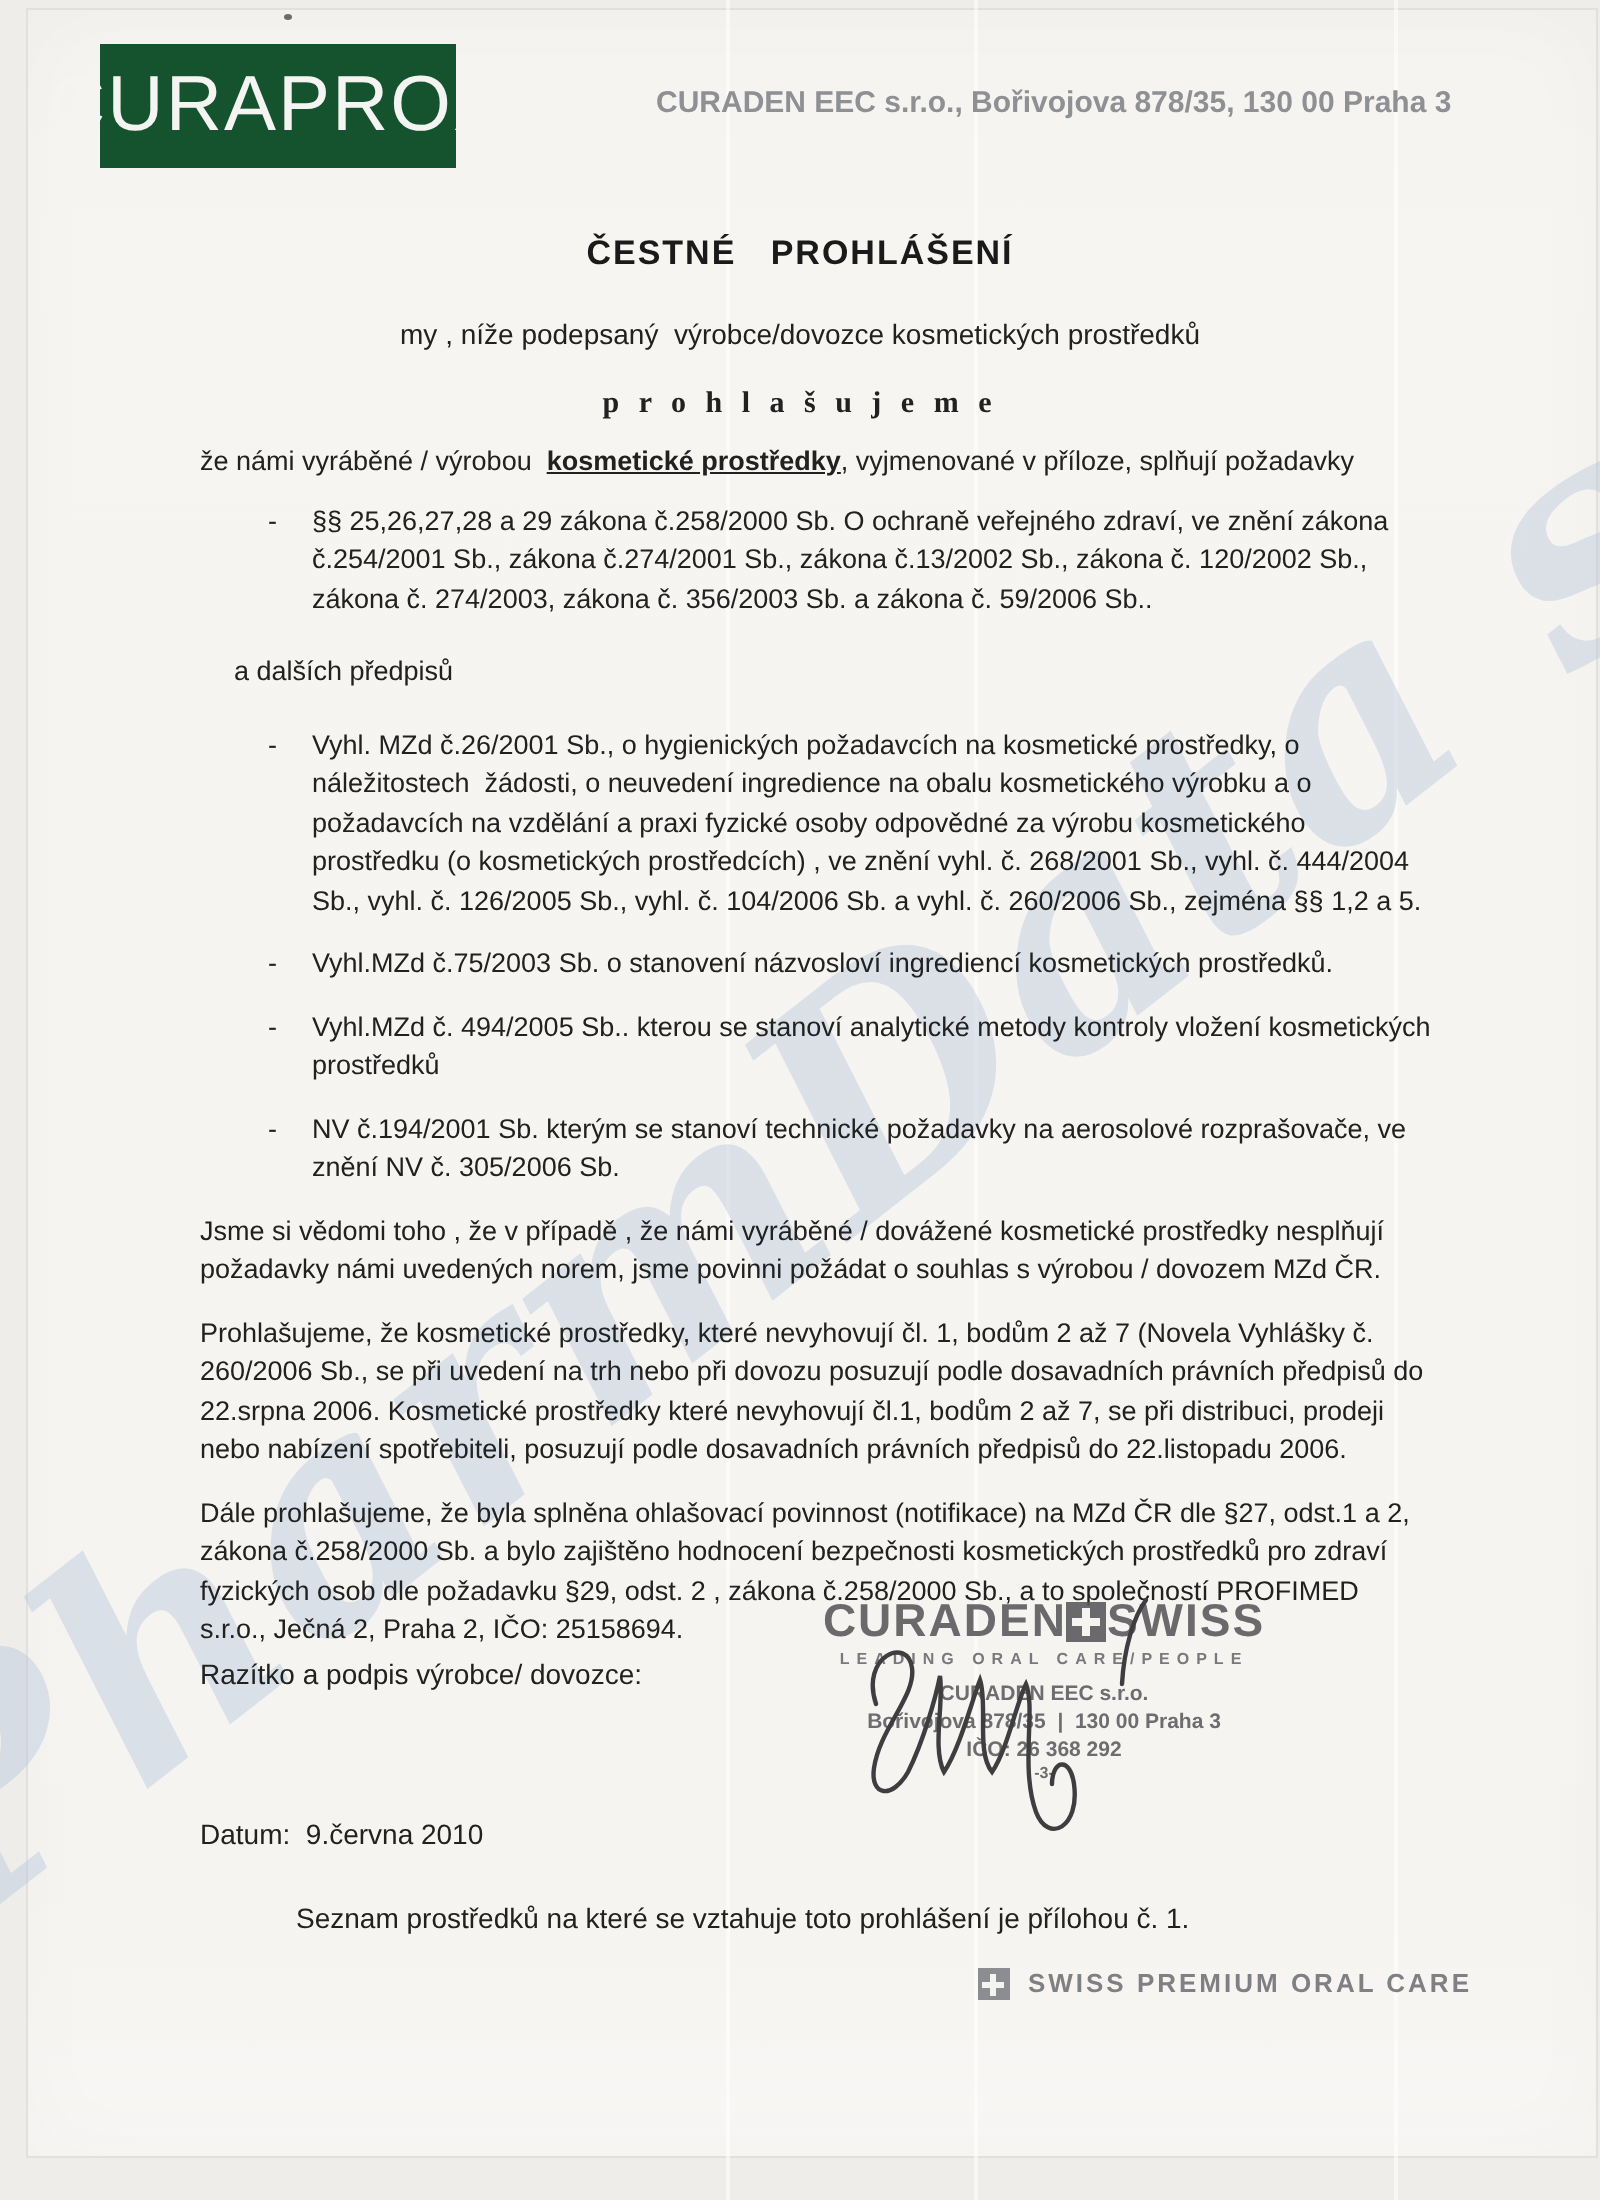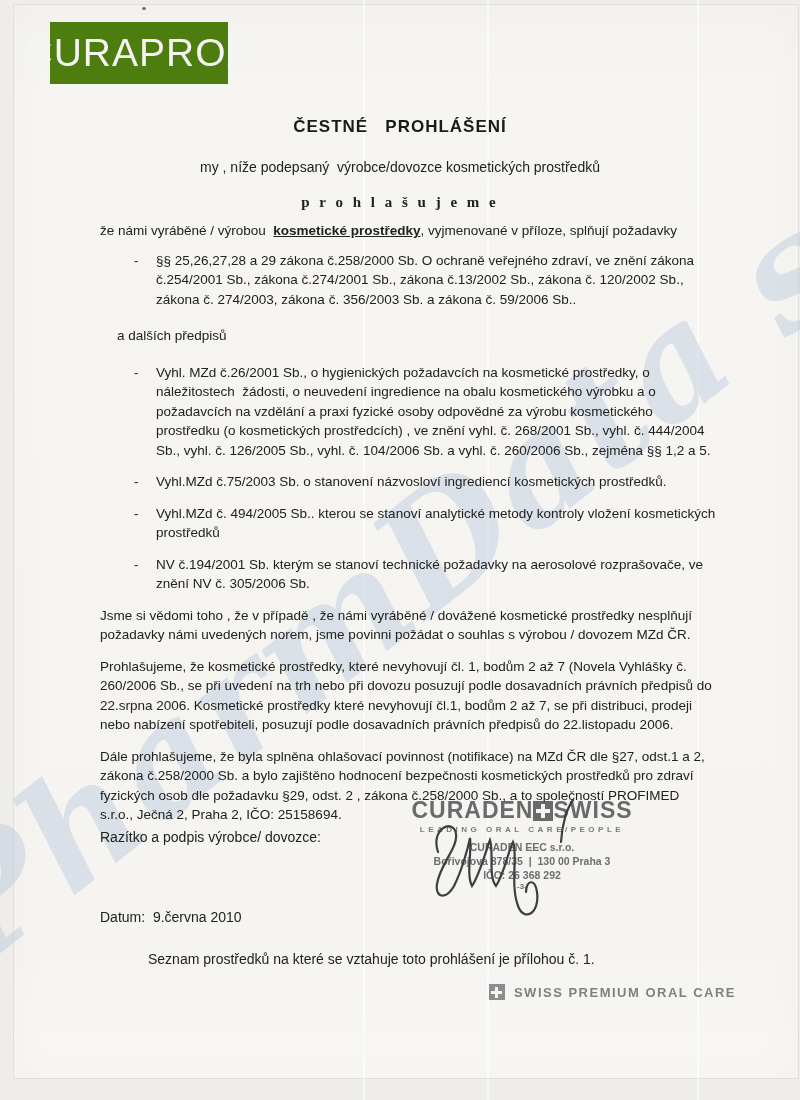--- a/index.html
+++ b/index.html
@@ -20,21 +20,21 @@
   .watermark {
     position:absolute; left:-180px; top:470px; width:1200px; text-align:center;
     transform:rotate(-38deg);
     font-family:"DejaVu Serif", serif; font-style:italic; font-weight:bold;
     font-size:150px; letter-spacing:2px; color:#b7c6da; opacity:0.42;
     pointer-events:none; white-space:nowrap;
   }
 
   .logo-box {
     position:absolute; left:50px; top:22px; width:178px; height:62px;
-    background:#4d7c0f; display:flex; align-items:center; justify-content:center;
+    background:#14532d; display:flex; align-items:center; justify-content:center;
   }
   .logo-text { color:#f4f4f3; font-size:39px; letter-spacing:1px; font-weight:400; }
   .header-address { position:absolute; left:328px; top:43px; font-size:15px; font-weight:bold; color:#8e9093; white-space:pre-wrap; }
 
   .centered { position:absolute; left:0; right:0; text-align:center; white-space:pre-wrap; }
   .doc-title { top:117px; font-size:17px; font-weight:bold; letter-spacing:1px; color:#1a1a1a; }
   .doc-subtitle { top:159px; font-size:14px; }
   .declare-word { top:194px; font-family:"Liberation Serif", serif; font-weight:bold; font-size:15px; letter-spacing:3px; }
 
   .content { position:absolute; left:100px; top:221px; width:616px; font-size:13.5px; line-height:19.5px; }
@@ -58,41 +58,42 @@
   .cross { position:relative; width:20px; height:20px; background:#57575a; display:inline-block; }
   .cross::before { content:""; position:absolute; left:8px; top:3px; width:4px; height:14px; background:#f5f4f1; }
   .cross::after  { content:""; position:absolute; top:8px; left:3px; width:14px; height:4px; background:#f5f4f1; }
   .stamp-tagline { font-size:8px; font-weight:bold; letter-spacing:3.5px; color:#69696c; margin-top:1px; }
   .stamp-line  { font-size:10.5px; font-weight:bold; color:#5b5b5e; margin-top:2px; white-space:pre-wrap; }
   .stamp-line.first { margin-top:7px; }
   .stamp-mark { font-size:8px; font-weight:bold; color:#5b5b5e; margin-top:1px; }
 
   .signature { position:absolute; left:408px; top:786px; pointer-events:none; }
 
-  .footer-brand { position:absolute; right:64px; top:984px; display:flex; align-items:center; gap:9px;
+  .footer-brand { position:absolute; right:64px; top:984px; display:flex; align-items:flex-start; gap:9px;
     color:#7e8083; font-weight:bold; font-size:13px; letter-spacing:1.5px; }
   .cross.small { width:16px; height:16px; background:#8b8d90; }
   .cross.small::before { left:6.5px; top:2.5px; width:3px; height:11px; }
   .cross.small::after  { top:6.5px; left:2.5px; width:11px; height:3px; }
 </style>
 </head>
 <body>
 
 <div class="page">
   <div class="paper"></div>
   <div class="streak s1"></div>
   <div class="streak s2"></div>
   <div class="streak s3"></div>
   <div class="speck"></div>
 
   <div class="watermark">PharmData s.r.o.</div>
 
   <div class="logo-box">
     <span class="logo-text">CURAPROX</span>
   </div>
+  <div class="header-address">CURADEN EEC s.r.o., Bořivojova 878/35, 130 00 Praha 3</div>
 
   <div class="centered doc-subtitle">my , níže podepsaný  výrobce/dovozce kosmetických prostředků</div>
   <div class="centered doc-title">ČESTNÉ   PROHLÁŠENÍ</div>
   <div class="centered declare-word">p r o h l a š u j e m e</div>
 
   <div class="content">
     <p class="intro" style="margin:0"><span class="t">že námi vyráběné / výrobou  </span><span class="t emph">kosmetické prostředky</span><span class="t">, vyjmenované v příloze, splňují požadavky</span></p>
 
     <ul class="blist">
       <li class="bullet law-item">

